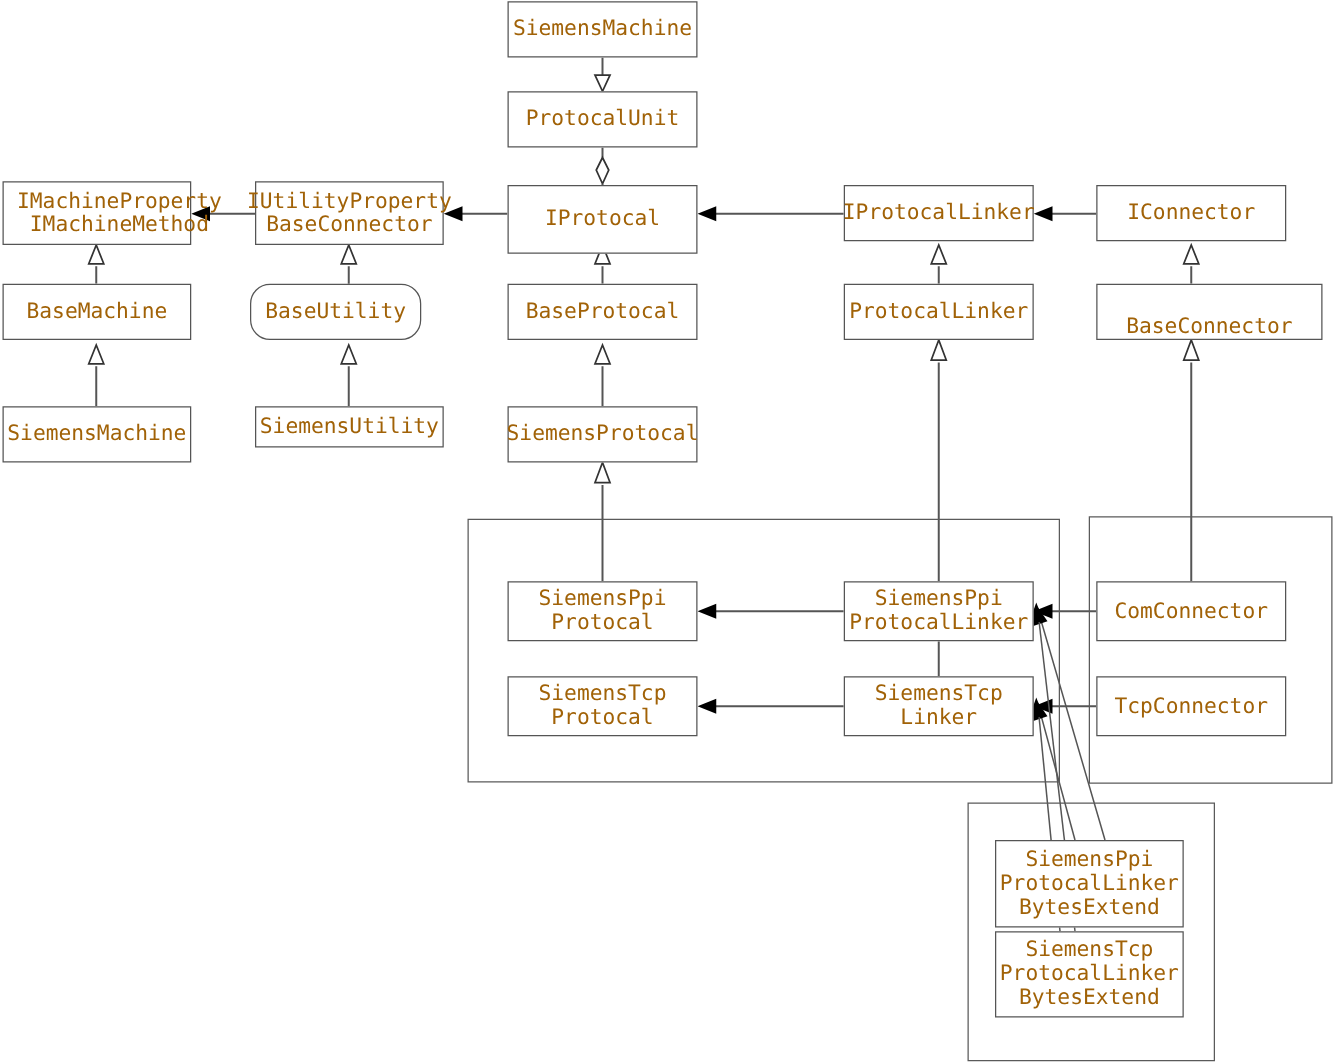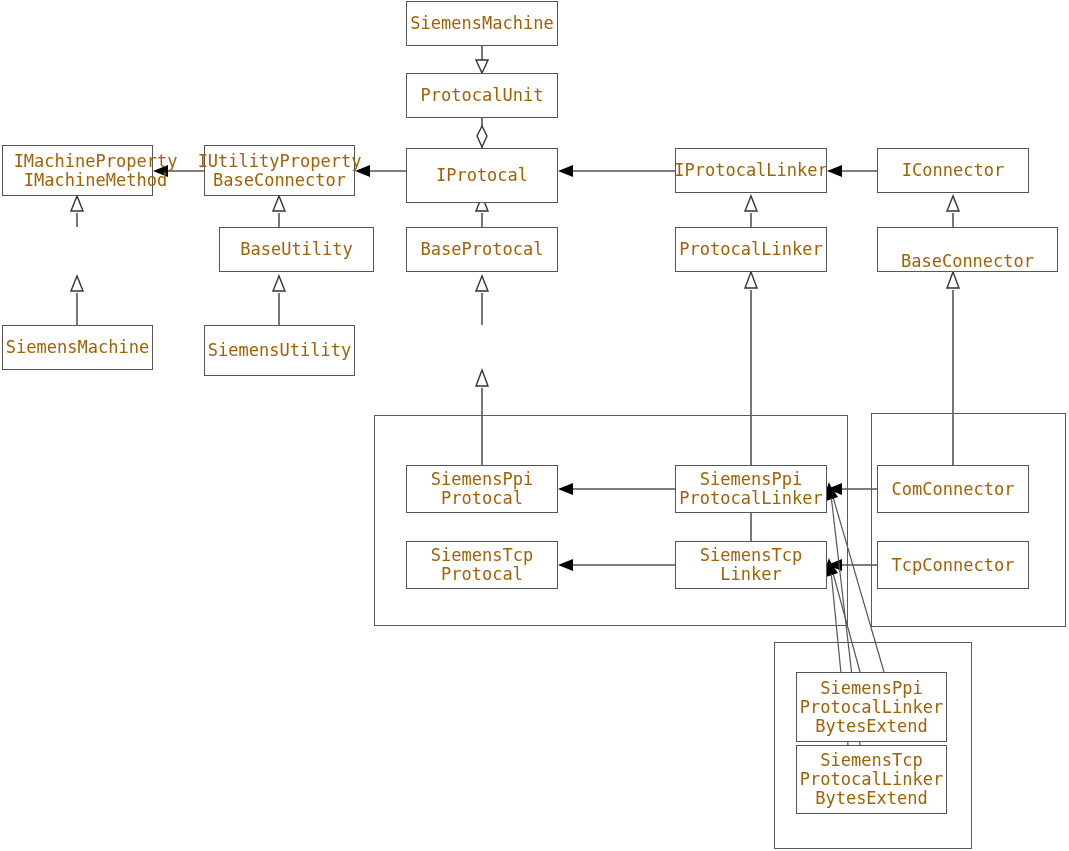--- a/index.html
+++ b/index.html
@@ -165,45 +165,51 @@
   </div>
 
   <div class="node" style="left:675px; top:148px; width:152px; height:45px;justify-content:center;">
     <span class="ln">IProtocalLinker</span>
   </div>
 
   <div class="node" style="left:877px; top:148px; width:152px; height:45px;">
     <span class="ln">IConnector</span>
   </div>
 
-
-  <div class="node" style="left:219px; top:227px; width:155px; height:45px;">
+  <div class="node" style="left:2px; top:227px; width:151px; height:45px;">
+    <span class="ln">BaseMachine</span>
+  </div>
+
+  <div class="node" style="left:200px; top:227px; width:137px; height:45px;border-radius:16px;">
     <span class="ln">BaseUtility</span>
   </div>
 
   <div class="node" style="left:406px; top:227px; width:152px; height:45px;">
     <span class="ln">BaseProtocal</span>
   </div>
 
   <div class="node" style="left:675px; top:227px; width:152px; height:45px;">
     <span class="ln">ProtocalLinker</span>
   </div>
 
   <div class="node" style="left:877px; top:227px; width:181px; height:45px;justify-content:flex-end;">
     <span class="ln">BaseConnector</span>
   </div>
 
   <div class="node" style="left:2px; top:325px; width:151px; height:45px;">
     <span class="ln">SiemensMachine</span>
   </div>
 
-  <div class="node" style="left:204px; top:325px; width:151px; height:51px;">
+  <div class="node" style="left:204px; top:325px; width:151px; height:33px;">
     <span class="ln">SiemensUtility</span>
   </div>
 
+  <div class="node" style="left:406px; top:325px; width:152px; height:45px;">
+    <span class="ln">SiemensProtocal</span>
+  </div>
 
   <div class="node" style="left:406px; top:465px; width:152px; height:48px;">
     <span class="ln">SiemensPpi
 Protocal</span>
   </div>
 
   <div class="node" style="left:675px; top:465px; width:152px; height:48px;">
     <span class="ln">SiemensPpi
 ProtocalLinker</span>
   </div>

